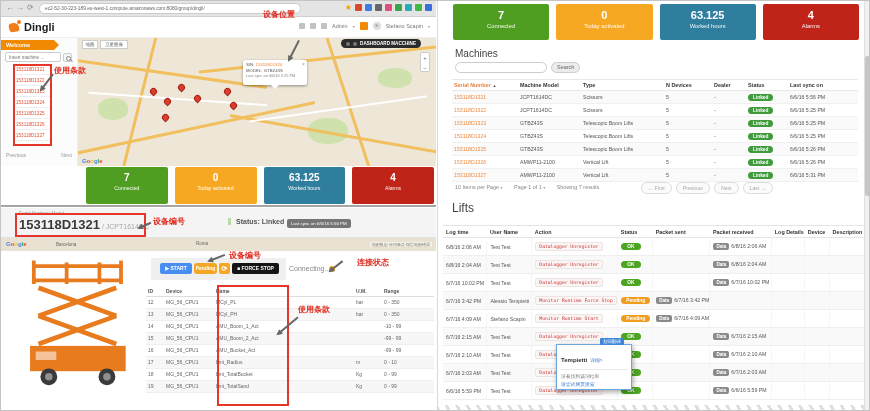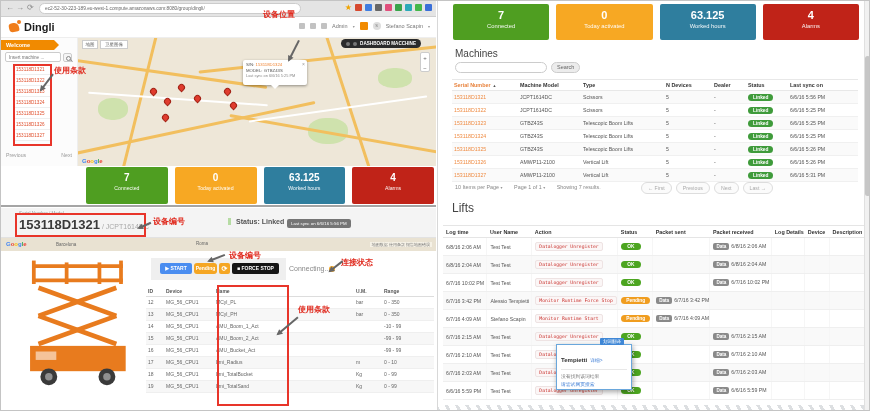--- a/index.html
+++ b/index.html
@@ -403,21 +403,21 @@
 
     <div class="ann" style="left:262px;top:8px">设备位置</div>
     <div class="arr" style="left:288px;top:58px;width:22px;transform:rotate(-63deg)"></div>
 
     <div class="ann" style="left:152px;top:215px">设备编号</div>
     <div class="arr" style="left:138px;top:226px;width:13px;transform:rotate(-24deg)"></div>
 
     <div class="ann" style="left:228px;top:249px">设备编号</div>
     <div class="arr" style="left:208px;top:259px;width:17px;transform:rotate(-21deg)"></div>
 
-    <div class="ann" style="left:340px;top:256px">连接状态</div>
+    <div class="ann" style="left:356px;top:256px">连接状态</div>
     <div class="arr" style="left:329px;top:269px;width:16px;transform:rotate(-38deg)"></div>
 
     <div class="ann" style="left:297px;top:303px">使用条款</div>
     <div class="arr" style="left:277px;top:332px;width:26px;transform:rotate(-40deg)"></div>
   </div>
 
   <div class="pane right-pane">
 
     <div class="stats-row right">
         <div class="stat-card" style="background: rgb(79, 158, 33);">

